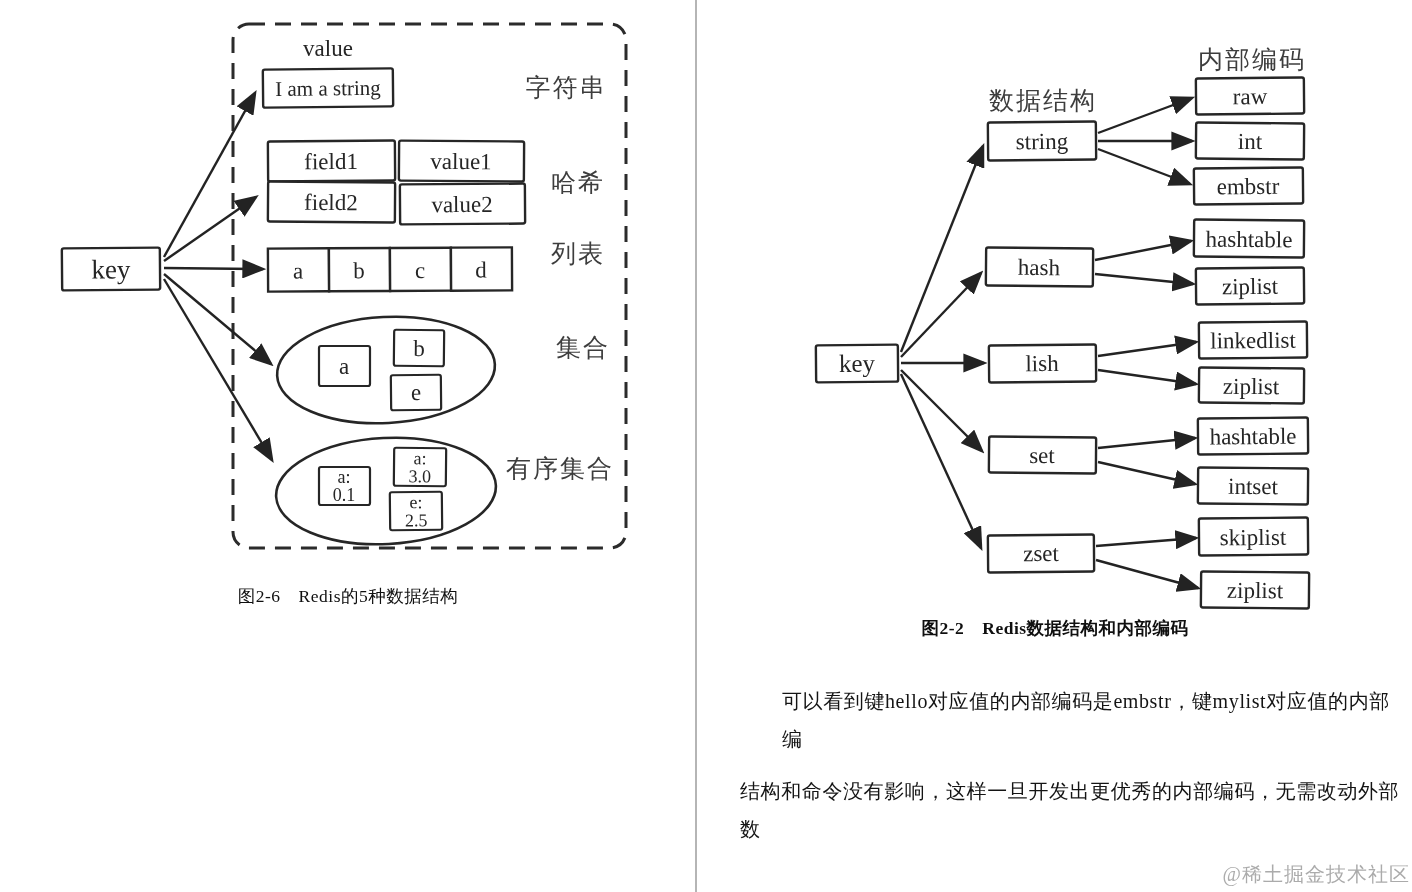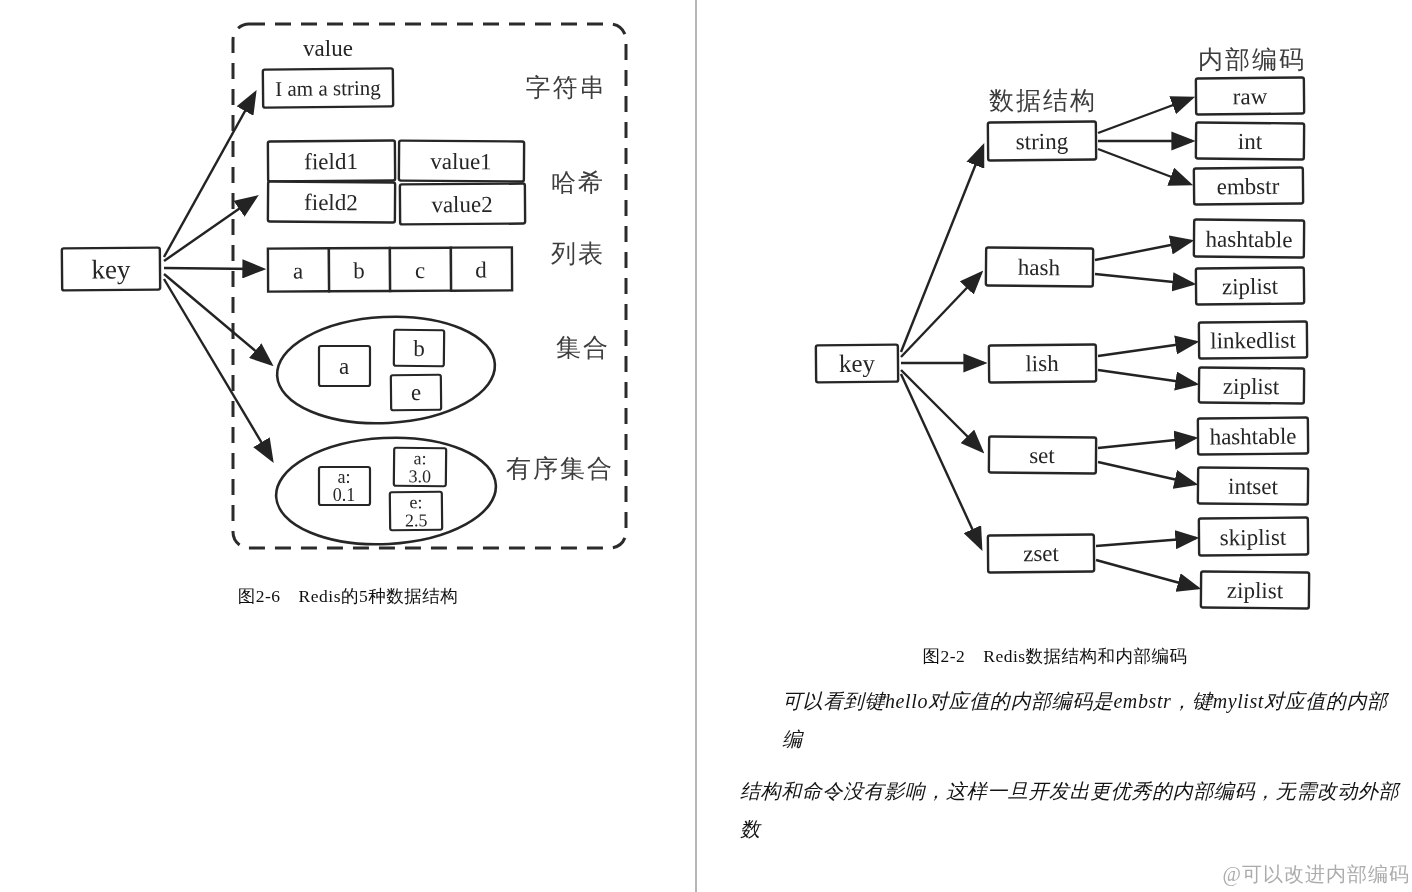--- a/index.html
+++ b/index.html
@@ -15,25 +15,25 @@
   svg text { font-family: "Liberation Serif", serif; fill: #262626; }
   .box-text  { font-size: 23px; }
   .cn-label  { font-size: 25px; fill: #3d3d3d; letter-spacing: 2px; }
   .small-txt { font-size: 18px; }
 
   .caption {
     position: absolute; width: 100%; text-align: center;
     font-size: 17.5px; color: #0f0f0f; letter-spacing: 0.5px;
   }
   .cap1 { top: 584px; }
-  .cap2 { top: 644px; }
+  .cap2 { top: 616px; font-weight: bold; }
 
   .bodytext {
     position: absolute; left: 42px; width: 660px;
-    font-size: 20px; line-height: 38px; color: #141414; letter-spacing: 0.6px; font-style: italic;
+    font-size: 20px; line-height: 38px; color: #141414; letter-spacing: 0.6px;
   }
   .para1 { top: 682px; }
   .para2 { top: 772px; }
   .indent { padding-left: 42px; }
 
   .watermark {
     position: absolute; right: 2px; top: 861px;
     font-size: 20px; color: #9d9d9d; opacity: 0.85; letter-spacing: 1px;
     font-family: "Liberation Serif", serif;
   }
@@ -251,13 +251,13 @@
   <div class="bodytext para1">
     <div class="indent">可以看到键hello对应值的内部编码是embstr，键mylist对应值的内部编</div>
   </div>
 
   <div class="bodytext para2">
     <div>结构和命令没有影响，这样一旦开发出更优秀的内部编码，无需改动外部数</div>
 
   </div>
 </div>
 
-<div class="watermark">@可以改进内部编码</div>
+<div class="watermark">@稀土掘金技术社区</div>
 
 </body></html>

